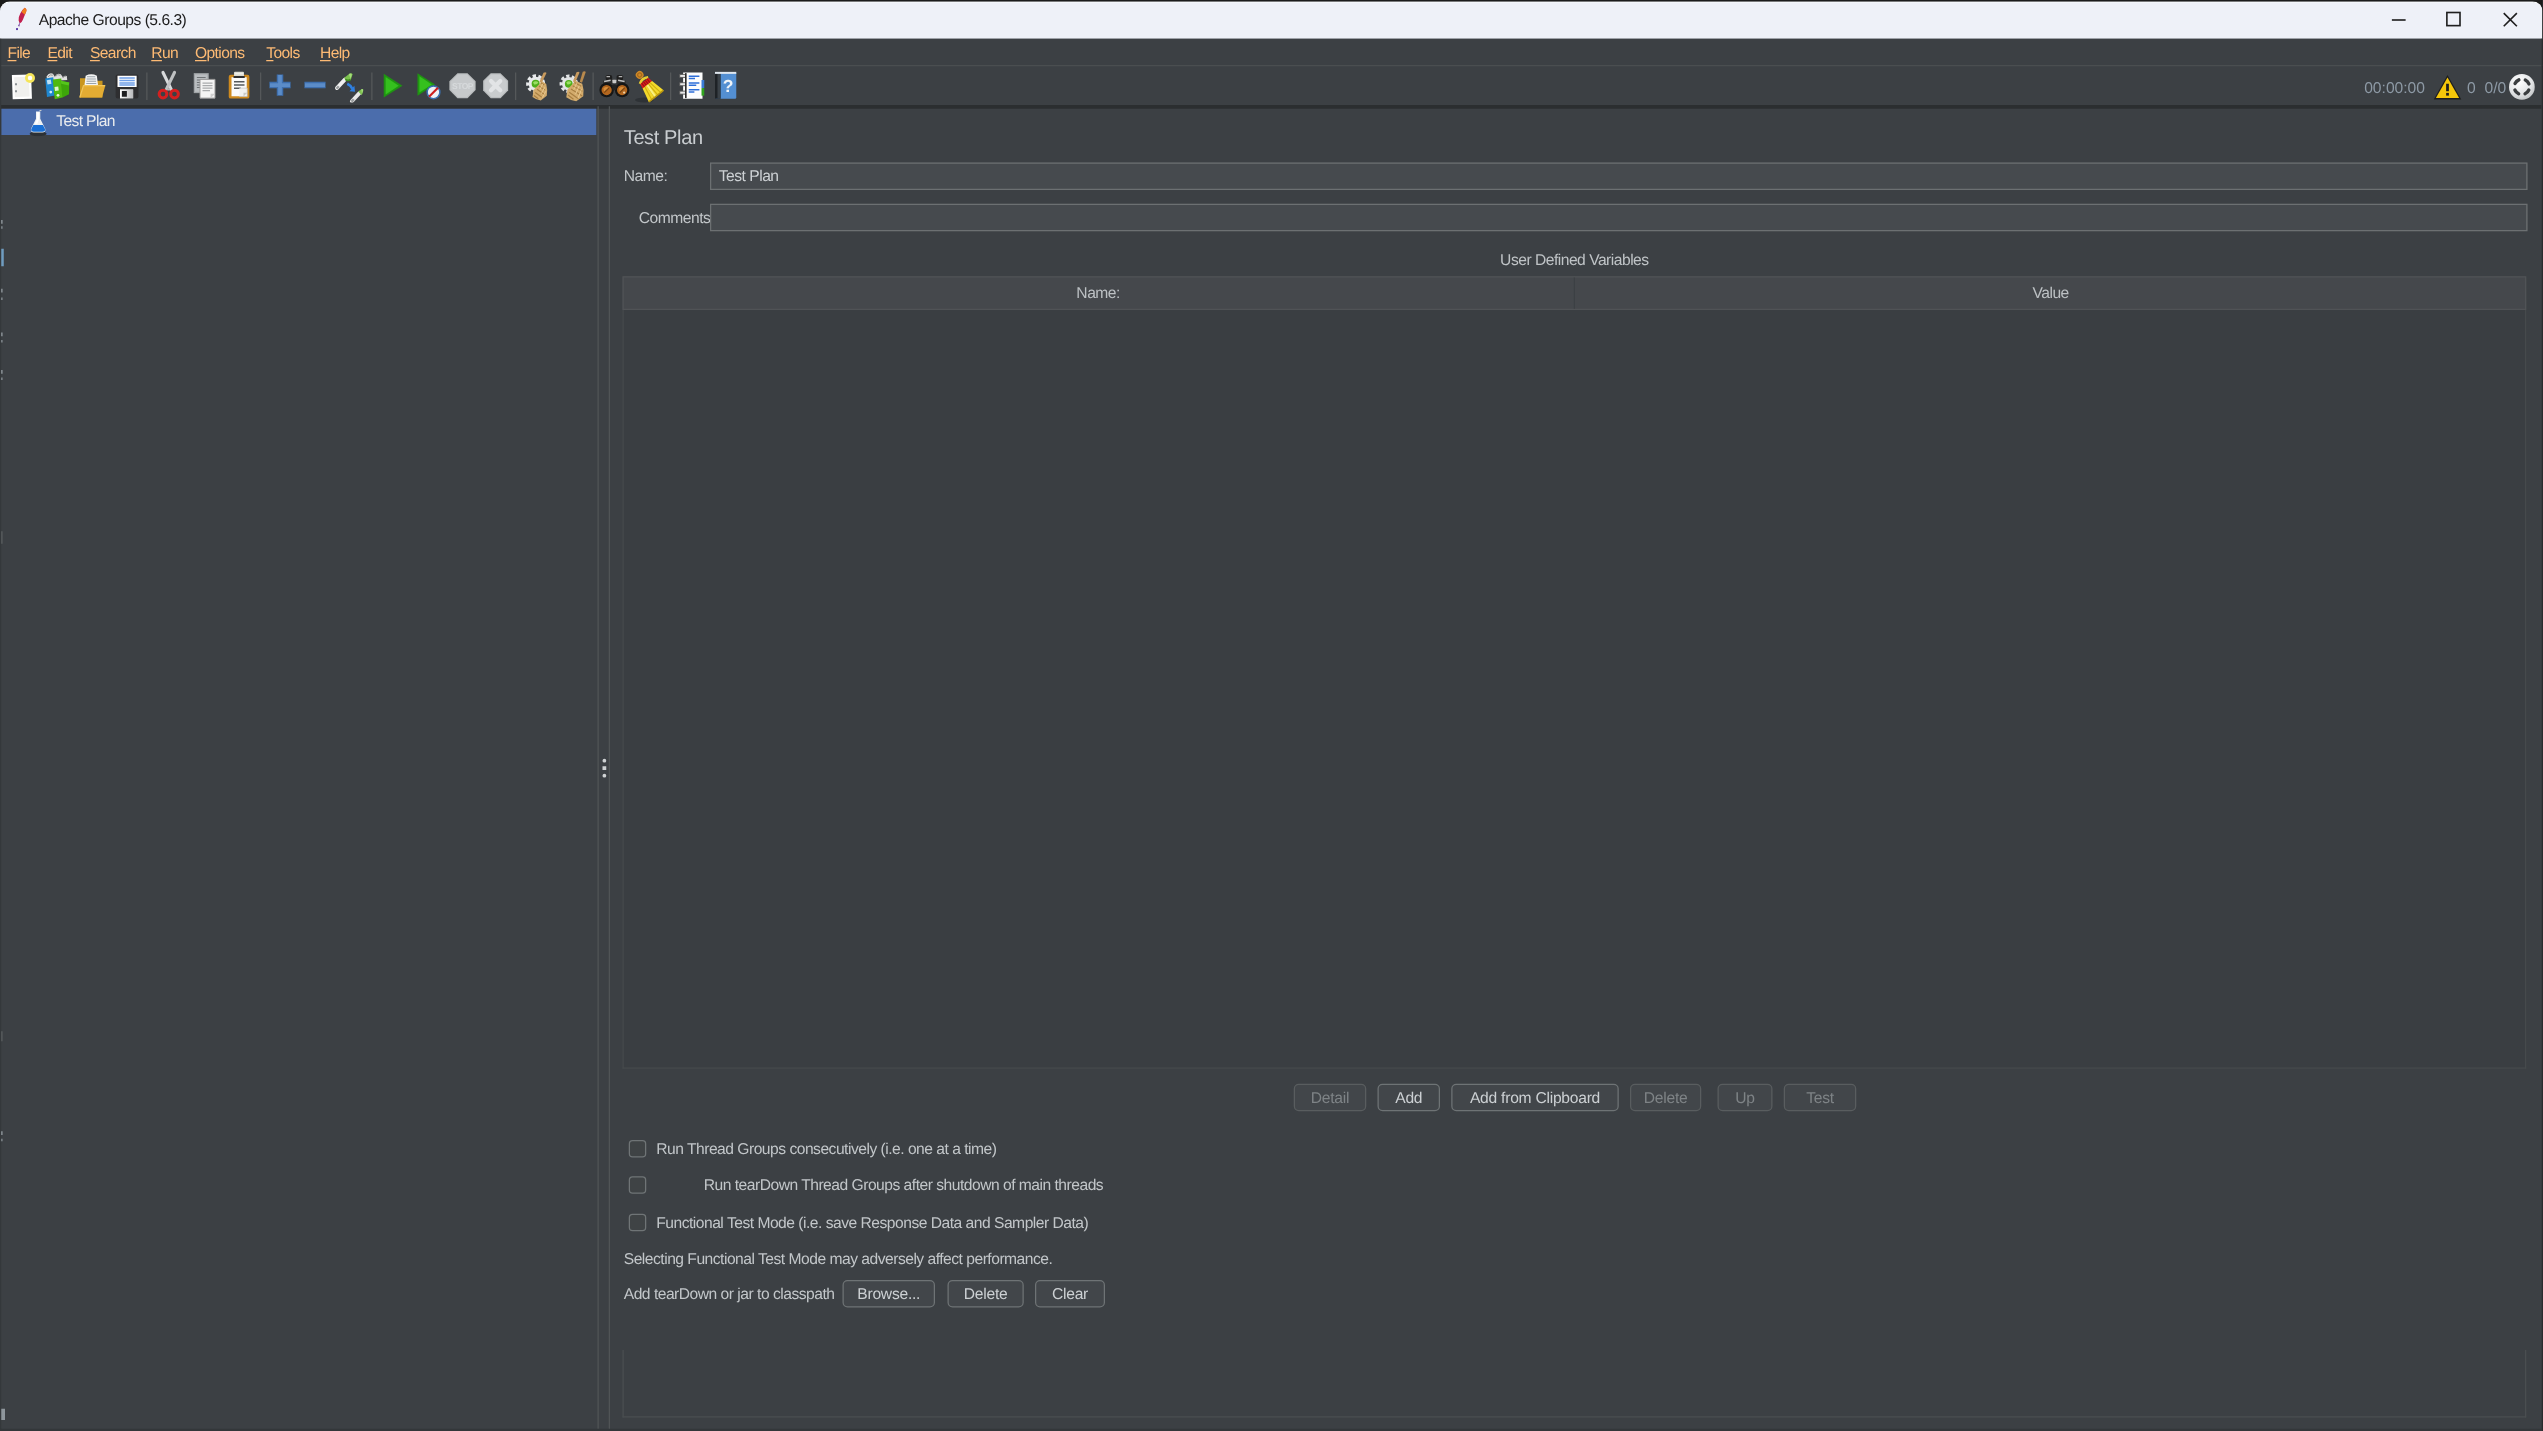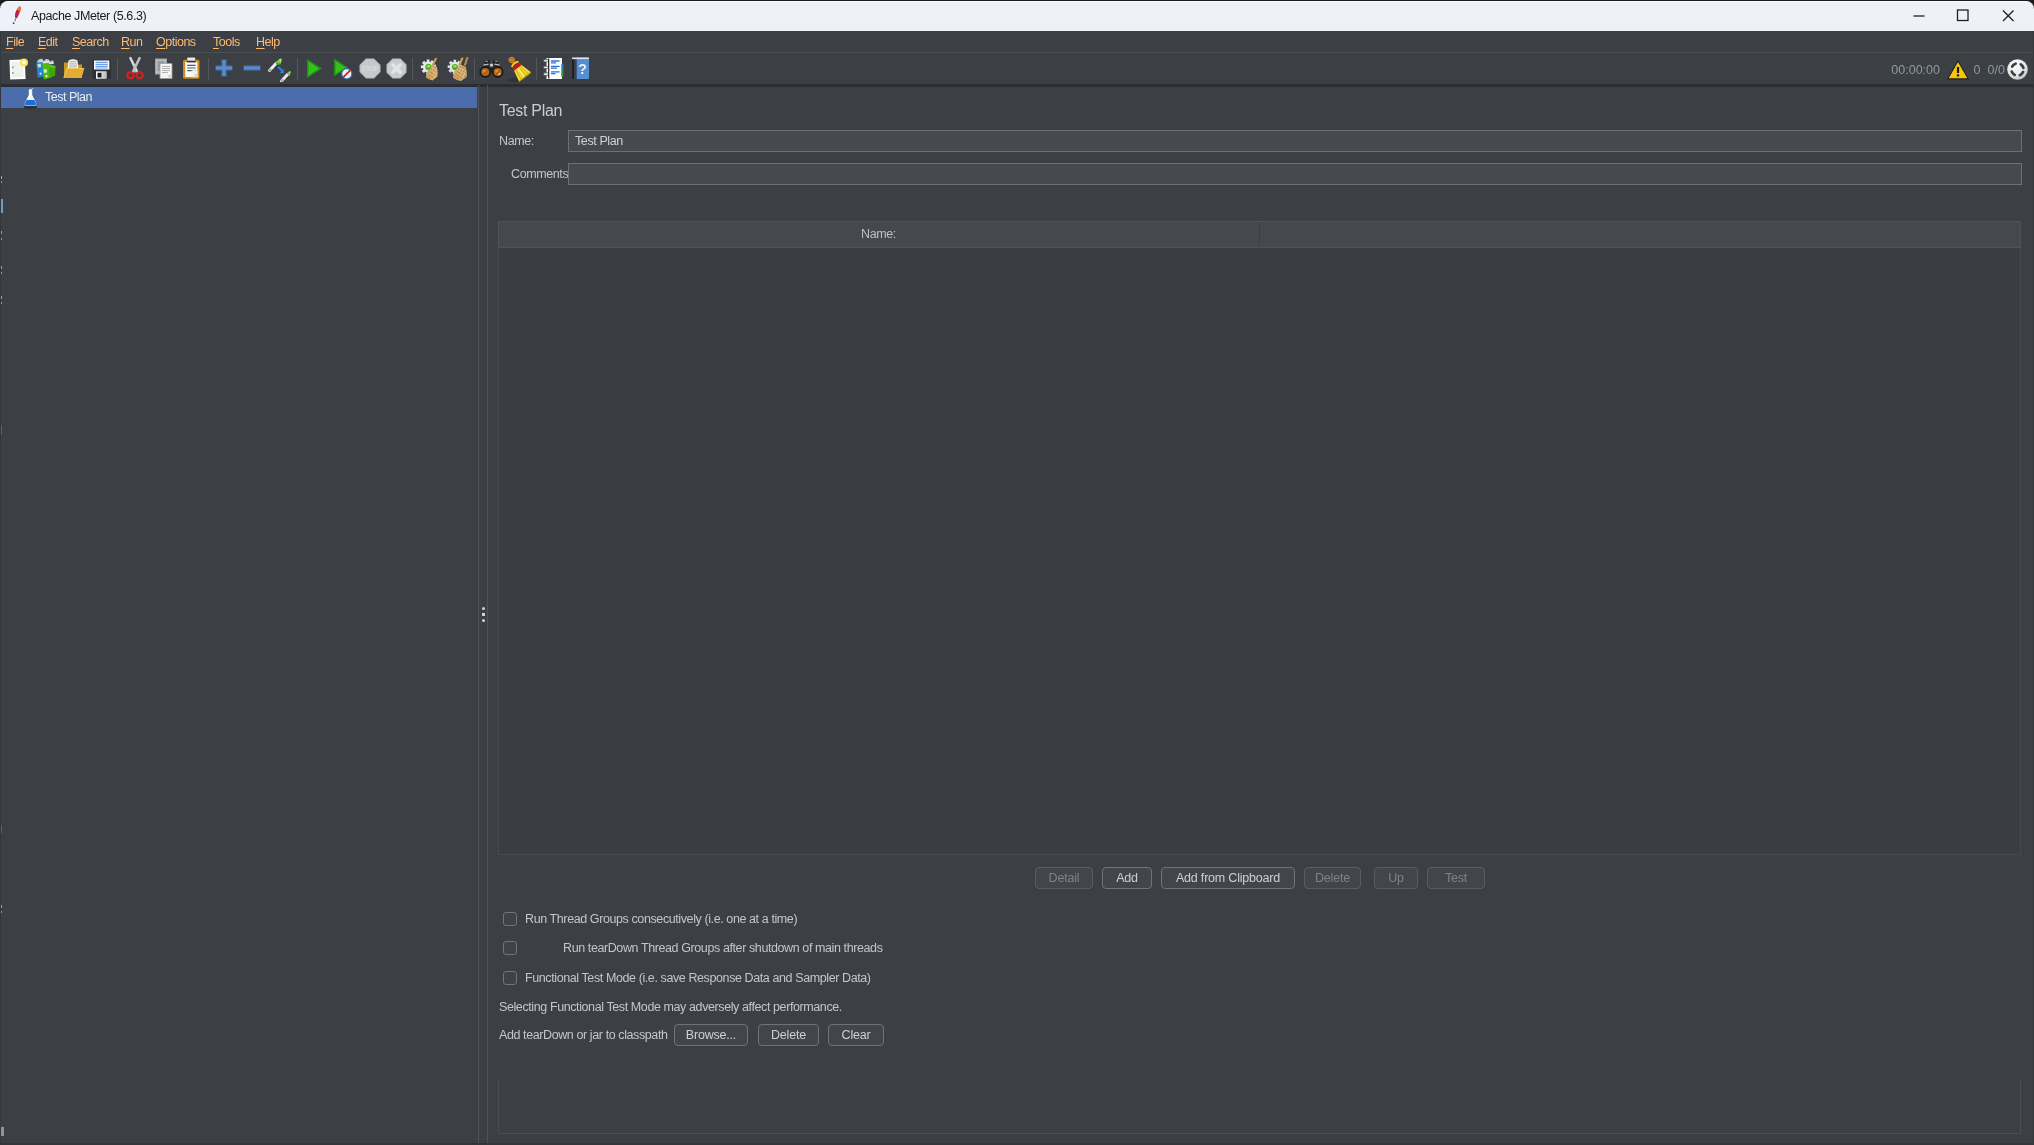--- a/index.html
+++ b/index.html
@@ -28,21 +28,21 @@
   .btn.on{border:1px solid #6e7375;}
   .btn.off{border:1px solid #595d5f;color:#7e8386;}
   .cb{position:absolute;width:14px;height:14px;border:1.5px solid #6f7476;border-radius:3px;background:#3f4345;}
 </style>
 </head>
 <body>
 <div id="root">
 
   <div class="abs" style="left:0;top:0;width:2034px;height:8px;background:#1b1b1b;"></div>
   <div class="abs" id="titlebar"></div>
-  <div class="abs" id="title-text">Apache JMeter (5.6.3)</div>
+  <div class="abs" id="title-text">Apache Groups (5.6.3)</div>
   <div class="abs" id="menubar"></div>
   <span class="menu-item" style="left:6px;"><u>F</u>ile</span>
   <span class="menu-item" style="left:38px;"><u>E</u>dit</span>
   <span class="menu-item" style="left:72px;"><u>S</u>earch</span>
   <span class="menu-item" style="left:121px;"><u>R</u>un</span>
   <span class="menu-item" style="left:156px;"><u>O</u>ptions</span>
   <span class="menu-item" style="left:213px;"><u>T</u>ools</span>
   <span class="menu-item" style="left:256px;"><u>H</u>elp</span>
   <div class="abs" id="toolbar"></div>
 
@@ -300,24 +300,26 @@
   <div class="abs" style="left:482px;top:607px;width:3px;height:3px;background:#cfd2d4;border-radius:50%;"></div>
   <div class="abs" style="left:482px;top:613px;width:3px;height:3px;background:#cfd2d4;"></div>
   <div class="abs" style="left:482px;top:619px;width:3px;height:3px;background:#cfd2d4;border-radius:50%;"></div>
 
   <div class="abs" style="left:499px;top:102px;font-size:16px;color:#c9cdd0;letter-spacing:-0.3px;">Test Plan</div>
   <div class="label" style="left:499px;top:134px;">Name:</div>
   <div class="field" style="left:568px;top:130px;width:1454px;height:22px;"></div>
   <div class="abs" style="left:575px;top:130px;height:22px;line-height:22px;font-size:12.5px;color:#cdd1d4;letter-spacing:-0.4px;">Test Plan</div>
   <div class="label" style="left:499px;top:167px;margin-left:12px;">Comments:</div>
   <div class="field" style="left:568px;top:163px;width:1454px;height:22px;"></div>
+  <div class="abs" style="left:498px;top:201px;width:1523px;text-align:center;font-size:12.5px;color:#bfc3c6;letter-spacing:-0.4px;">User Defined Variables</div>
 
   <div class="abs" style="left:498px;top:221px;width:1523px;height:27px;background:#45484c;border:1px solid #505356;"></div>
   <div class="abs" style="left:1259px;top:222px;width:1px;height:25px;background:#3c4044;"></div>
   <div class="abs" style="left:498px;top:221px;width:761px;height:27px;line-height:27px;text-align:center;font-size:12.5px;color:#bcc0c3;letter-spacing:-0.4px;">Name:</div>
+  <div class="abs" style="left:1260px;top:221px;width:761px;height:27px;line-height:27px;text-align:center;font-size:12.5px;color:#bcc0c3;letter-spacing:-0.4px;">Value</div>
   <div class="abs" style="left:498px;top:248px;width:1523px;height:607px;background:#3a3e42;border:1px solid #464a4c;border-top:none;"></div>
 
   <div class="btn off" style="left:1035px;top:867px;width:58px;line-height:21px;">Detail</div>
   <div class="btn on" style="left:1102px;top:867px;width:50px;line-height:21px;">Add</div>
   <div class="btn on" style="left:1161px;top:867px;width:134px;line-height:21px;">Add from Clipboard</div>
   <div class="btn off" style="left:1304px;top:867px;width:57px;line-height:21px;">Delete</div>
   <div class="btn off" style="left:1374px;top:867px;width:44px;line-height:21px;">Up</div>
   <div class="btn off" style="left:1427px;top:867px;width:58px;line-height:21px;">Test</div>
 
   <div class="cb" style="left:503px;top:912px;"></div>

